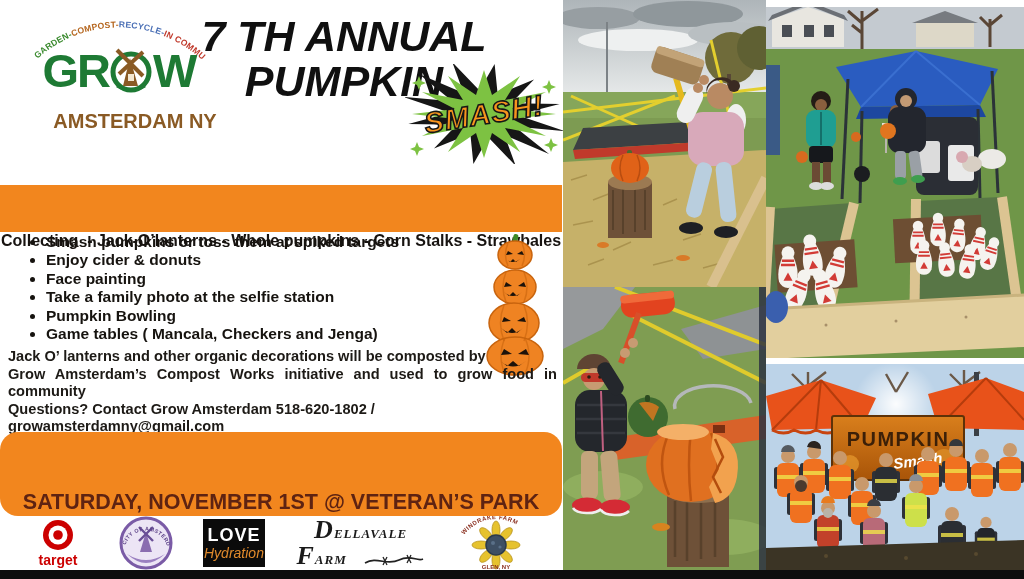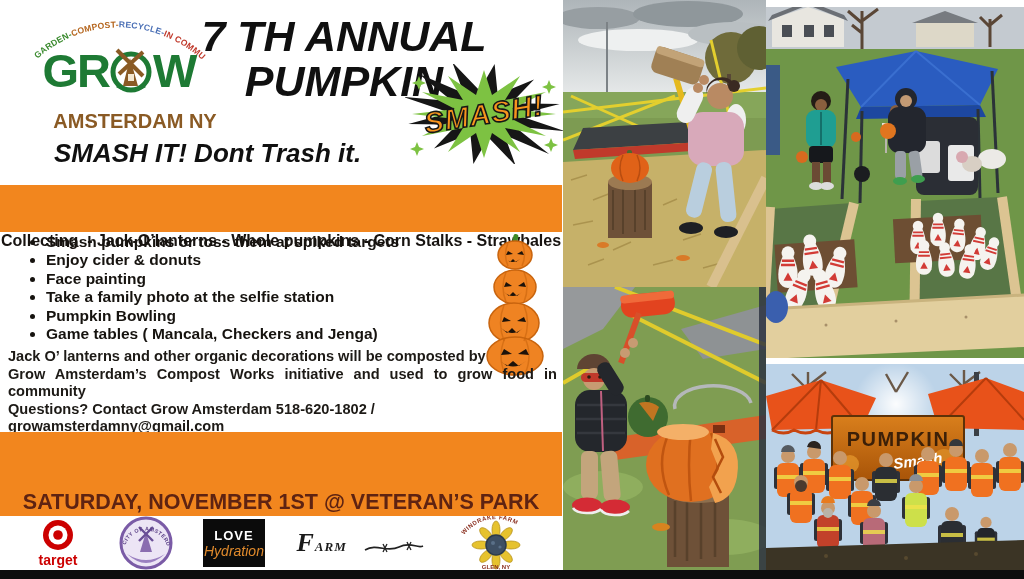--- a/index.html
+++ b/index.html
@@ -20,37 +20,37 @@
   .title .t1{font-size:43px;}
   .title .t2{font-size:43px;}
 
   .tagline{left:54px;top:138px;font-size:26px;font-weight:700;font-style:italic;color:#101010;white-space:nowrap;}
 
   
   .banner1{left:0;top:185px;width:562px;height:47px;background:#F2861E;color:#171310;
            font-weight:700;font-size:16px;line-height:21px;text-align:center;
            box-sizing:border-box;padding-top:3px;white-space:pre-wrap;}
   .banner2{left:0;top:432px;width:562px;height:84px;background:#F2861E;color:#5E2312;
-           font-weight:700;font-size:21.5px;line-height:28px;text-align:center;white-space:pre-wrap;}
+           font-weight:700;font-size:21.5px;line-height:28px;text-align:center;white-space:pre-wrap;border-radius:18px;}
 
   
   .activities{left:24px;top:233px;width:445px;margin:0;padding:0 0 0 22px;
               font-size:15.5px;font-weight:700;color:#16130f;line-height:18.4px;list-style:disc;}
 
   
   .info{left:8px;top:348px;width:549px;font-size:14.6px;font-weight:700;color:#1d1a16;line-height:17.6px;}
   .info .justify{text-align:justify;text-align-last:justify;}
 
   
   .sponsors{left:0;top:516px;width:562px;height:54px;display:flex;align-items:center;
             justify-content:space-evenly;}
   .sp{display:flex;flex-direction:column;align-items:center;justify-content:center;}
   .love-box{width:62px;height:48px;background:#0b0b0b;color:#fff;display:flex;flex-direction:column;
             align-items:center;justify-content:center;line-height:1;}
-  .love-box .l1{font-size:13px;font-weight:700;letter-spacing:1px;}
+  .love-box .l1{font-size:18px;font-weight:700;letter-spacing:1px;}
   .love-box .l2{font-size:14px;font-style:italic;color:#e08a2c;margin-top:2px;}
   .dellavale{width:140px;color:#1a1a1a;}
   .dv-line{display:block;text-transform:uppercase;font-family:"Liberation Serif",serif;
            font-style:italic;font-weight:700;font-size:13px;letter-spacing:1px;line-height:1;}
   .dv-line::first-letter{font-size:26px;}
   .dv-row{display:flex;align-items:flex-end;gap:16px;}
 
   .bottom-bar{left:0;top:570px;width:1024px;height:9px;background:#0d0d0d;}
 
   
@@ -95,21 +95,20 @@
       <polygon fill="#161616" transform="translate(75 48) rotate(12) scale(1.16) translate(-75 -48)" points="147,48 103,53 137,70 96,62 111,86 83,67 75,92 67,67 39,86 54,62 13,70 46,53 3,48 46,43 13,26 54,34 39,10 67,29 75,4 83,29 111,10 96,34 137,26 103,43"></polygon>
       <polygon fill="#7DC242" points="147,48 103,53 137,70 96,62 111,86 83,67 75,92 67,67 39,86 54,62 13,70 46,53 3,48 46,43 13,26 54,34 39,10 67,29 75,4 83,29 111,10 96,34 137,26 103,43"></polygon>
       <text x="75" y="58" text-anchor="middle" font-size="29" font-weight="bold" font-style="italic" fill="#F7941D" stroke="#161616" stroke-width="1.6" letter-spacing="1" transform="rotate(-9 75 48)">SMASH!</text>
       <path d="M10,10 l2,5 5,2 -5,2 -2,5 -2,-5 -5,-2 5,-2 z" fill="#7DC242"></path>
       <path d="M140,14 l2,5 5,2 -5,2 -2,5 -2,-5 -5,-2 5,-2 z" fill="#7DC242"></path>
       <path d="M8,76 l2,5 5,2 -5,2 -2,5 -2,-5 -5,-2 5,-2 z" fill="#7DC242"></path>
       <path d="M142,72 l2,5 5,2 -5,2 -2,5 -2,-5 -5,-2 5,-2 z" fill="#7DC242"></path>
     </g>
   </svg>
 
-  <div class="abs tagline">SMASH IT! Dont Trash it.</div>
 
   <div class="abs banner1">
     <div>Collecting  - Jack-O’lanterns - Whole pumpkins - Corn Stalks - Strawbales</div>
   </div>
 
   <ul class="abs activities">
     <li>Smash pumpkins or toss them at spiked targets</li>
     <li>Enjoy cider &amp; donuts</li>
     <li>Face painting</li>
     <li>Take a family photo at the selfie station</li>
@@ -181,20 +180,21 @@
         </text>
       </svg>
     </div>
 
     <div class="sp love-box">
       <span class="l1">LOVE</span>
       <span class="l2">Hydration</span>
     </div>
 
     <div class="sp dellavale">
+      <span class="dv-line">Dellavale</span>
       <span class="dv-row">
         <span class="dv-line">Farm</span>
         <svg width="62" height="16" viewBox="0 0 62 16">
           <path d="M2,10 C14,3 24,13 36,7 S54,9 60,6" stroke="#222" stroke-width="1.6" fill="none"></path>
           <path d="M20,4 l4,8 M24,4 l-4,8 M44,2 l4,8 M48,2 l-4,8" stroke="#222" stroke-width="1.3"></path>
         </svg>
       </span>
     </div>
 
     <div class="sp">

